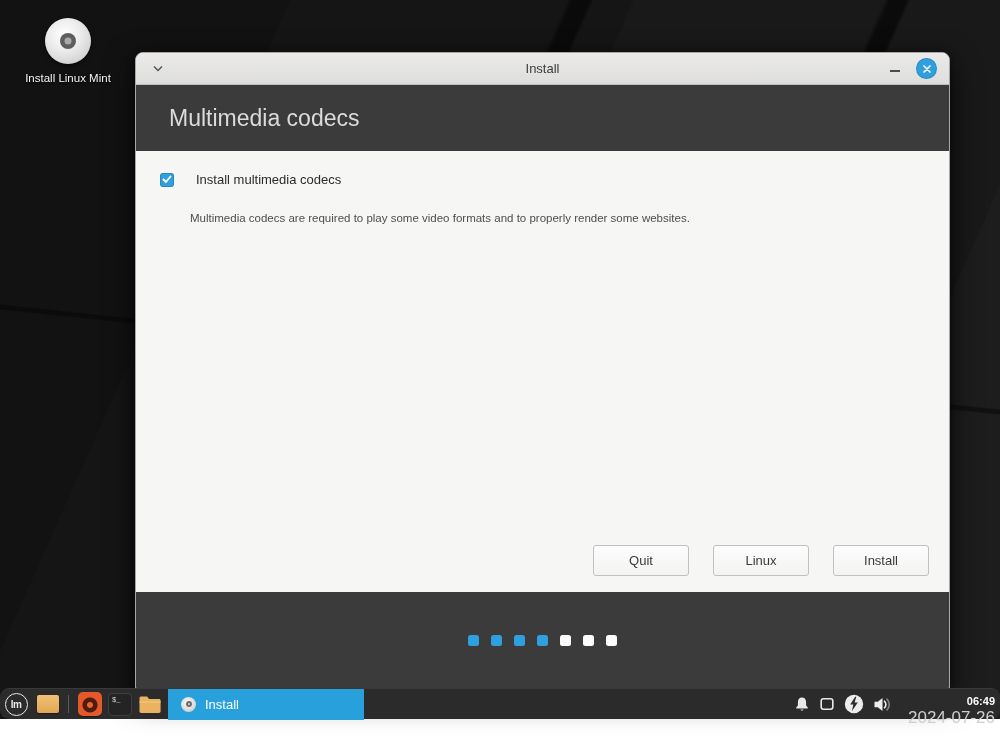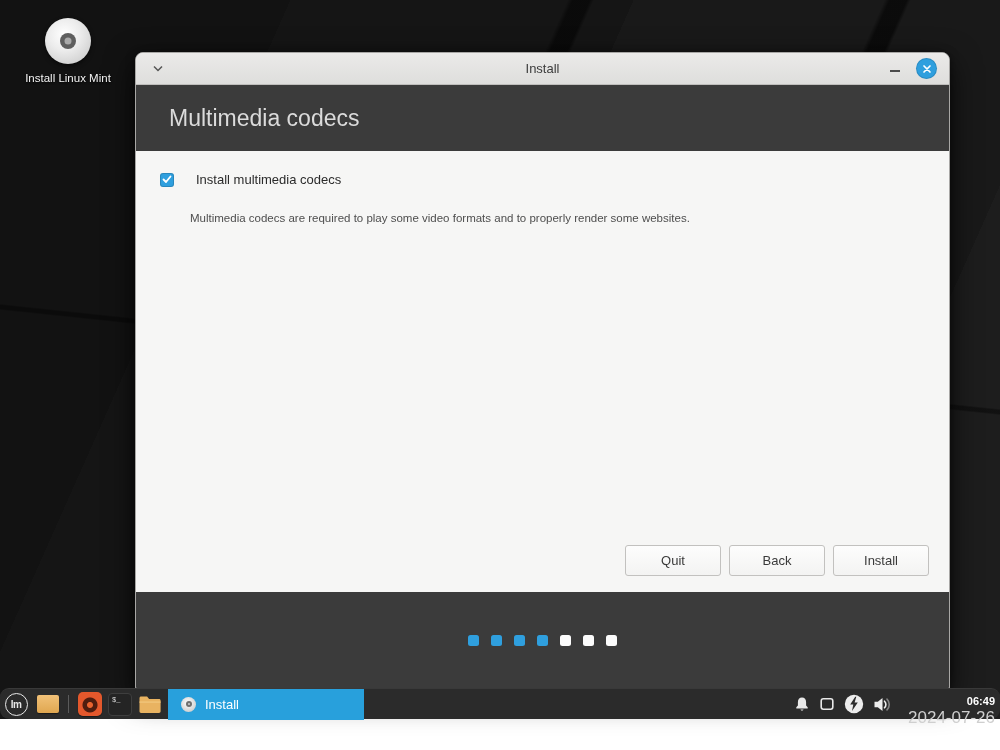--- a/index.html
+++ b/index.html
@@ -48,21 +48,21 @@
     display:flex; align-items:center; padding-left:33px; }
   .page-header-title { font-size:23px; color:#dbdbdb; font-weight:400; }
 
   .content { flex:1; position:relative; background:var(--content-bg,#f6f6f5); }
   .checkbox-row { position:absolute; left:24px; top:21px; display:flex; align-items:center; gap:22px; cursor:pointer; }
   .checkbox { width:14px; height:14px; border-radius:3px; background:var(--accent-blue,#2f9fde);
     display:flex; align-items:center; justify-content:center; box-shadow:inset 0 0 0 1px rgba(0,0,0,.15); }
   .checkbox-label { font-size:13px; color:#2b2b2b; }
   .description { position:absolute; left:54px; top:49px; font-size:11.5px; color:#4e4e4e;margin-top:12px; }
 
-  .button-row { position:absolute; right:20px; bottom:16px; display:flex; gap:8px;text-align:center; }
+  .button-row { position:absolute; right:20px; bottom:16px; display:flex; gap:24px;text-align:center; }
   .btn { width:96px; height:31px; background:linear-gradient(#fdfdfd,#f3f3f2);
     border:1px solid #c2c1bf; border-radius:3px; font-size:13px; color:#3a3a3a;
     display:flex; align-items:center; justify-content:center; cursor:pointer; }
 
   .footer { height:97px; flex:0 0 97px; background:var(--header-dark,#3b3b3b);
     display:flex; align-items:center; justify-content:center; }
   .dots { display:flex; gap:12px; }
   .dot { width:11px; height:11px; border-radius:2.5px; background:#fcfcfc; }
   .dot.done { background:var(--accent-blue,#2f9fde); }
 
@@ -137,21 +137,21 @@
           <svg width="10" height="9" viewBox="0 0 10 9">
             <polyline points="1.5,4.5 4,7 8.5,1.5" fill="none" stroke="#ffffff" stroke-width="1.8" stroke-linecap="round" stroke-linejoin="round"></polyline>
           </svg>
         </div>
         <div class="checkbox-label">Install multimedia codecs</div>
       </div>
       <div class="description">Multimedia codecs are required to play some video formats and to properly render some websites.</div>
 
       <div class="button-row">
         <div class="btn">Quit</div>
-        <div class="btn">Back</div>
+        <div class="btn">Linux</div>
         <div class="btn">Install</div>
       </div>
     </div>
 
     <div class="footer">
       <div class="dots">
           <span class="dot done"></span>
           <span class="dot done"></span>
           <span class="dot done"></span>
           <span class="dot done"></span>

